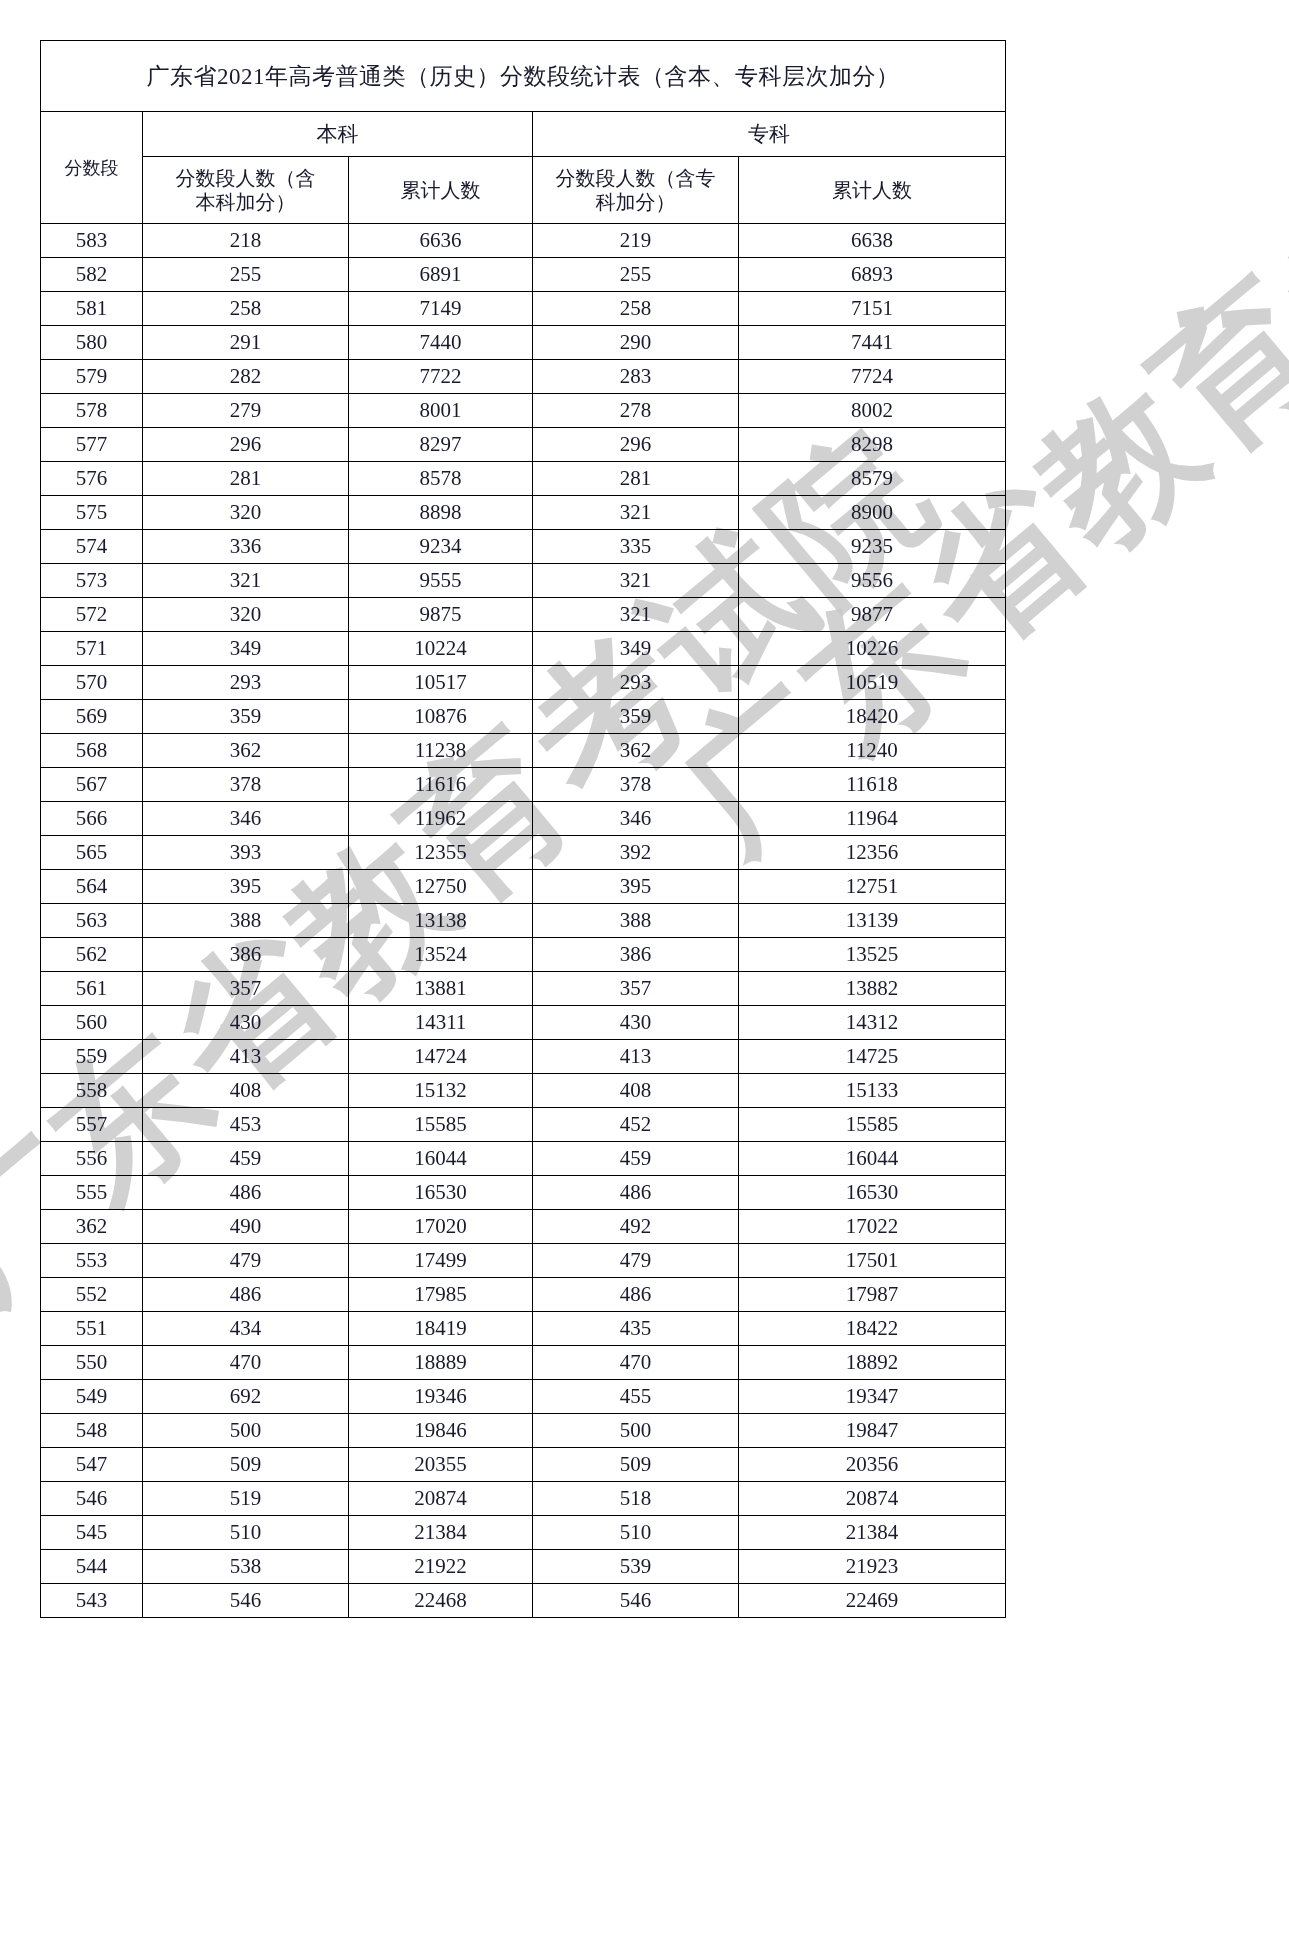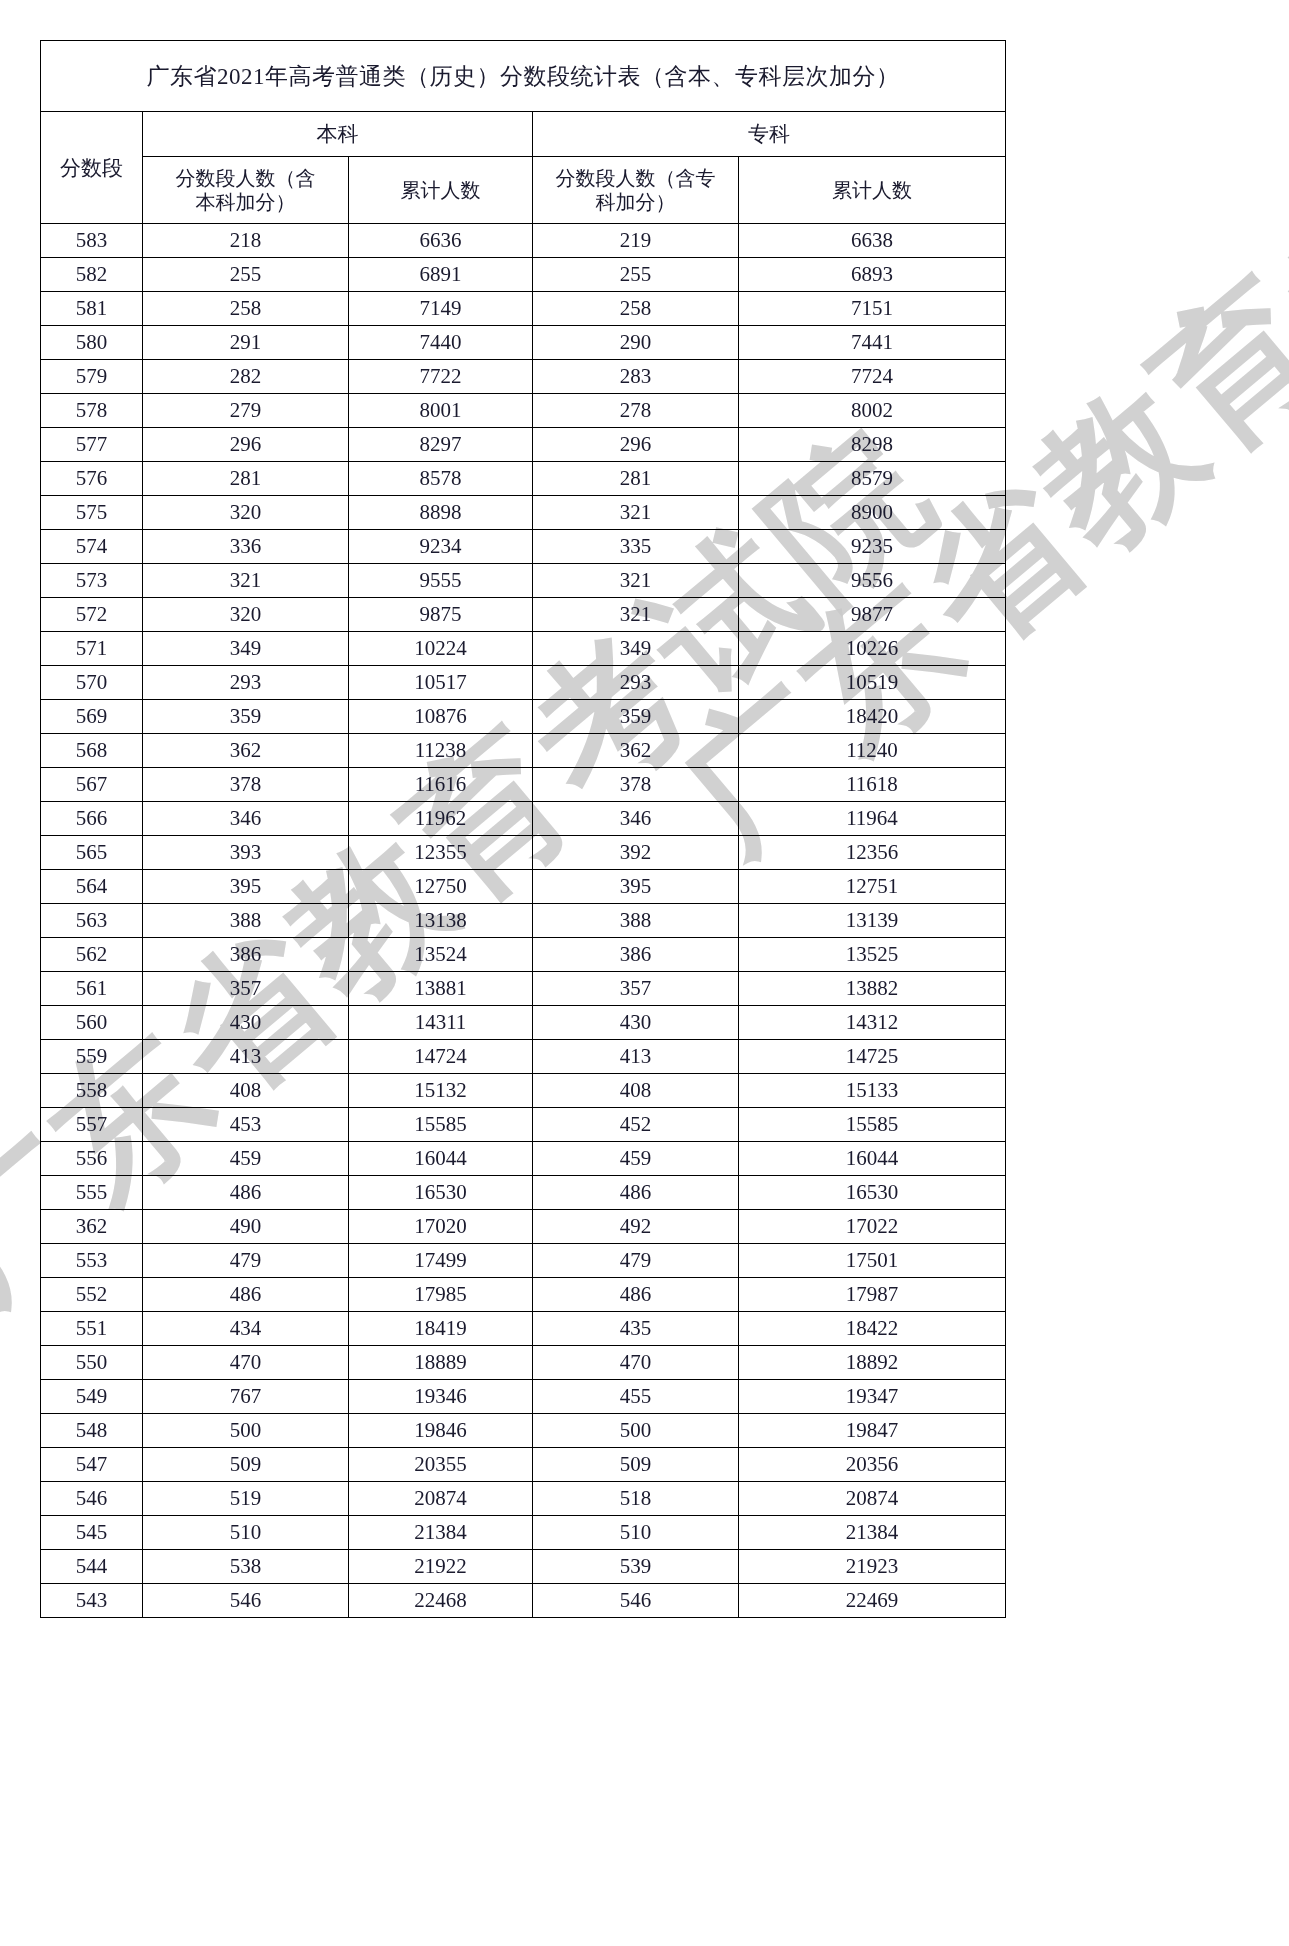--- a/index.html
+++ b/index.html
@@ -85,21 +85,21 @@
     border-bottom-width: 2px;
   }
 
   
   td.grp {
     height: 44px;
     font-size: 21px;
     font-family: Liberation Serif, serif;
   }
   td.scoreband-head {
-    font-size: 21px;
+    font-size: 18px;
     width: 102px;
     border-right-width: 2px;
   }
   td.grp-bk { border-right-width: 2px; }
 
   
   td.sub {
     height: 66px;
     font-size: 20px;
     line-height: 1.22;
@@ -407,21 +407,21 @@
         </tr>
         <tr>
           <td class="d d-score">550</td>
           <td class="d">470</td>
           <td class="d d-bkcum">18889</td>
           <td class="d">470</td>
           <td class="d">18892</td>
         </tr>
         <tr>
           <td class="d d-score">549</td>
-          <td class="d">767</td>
+          <td class="d">692</td>
           <td class="d d-bkcum">19346</td>
           <td class="d">455</td>
           <td class="d">19347</td>
         </tr>
         <tr>
           <td class="d d-score">548</td>
           <td class="d">500</td>
           <td class="d d-bkcum">19846</td>
           <td class="d">500</td>
           <td class="d">19847</td>

